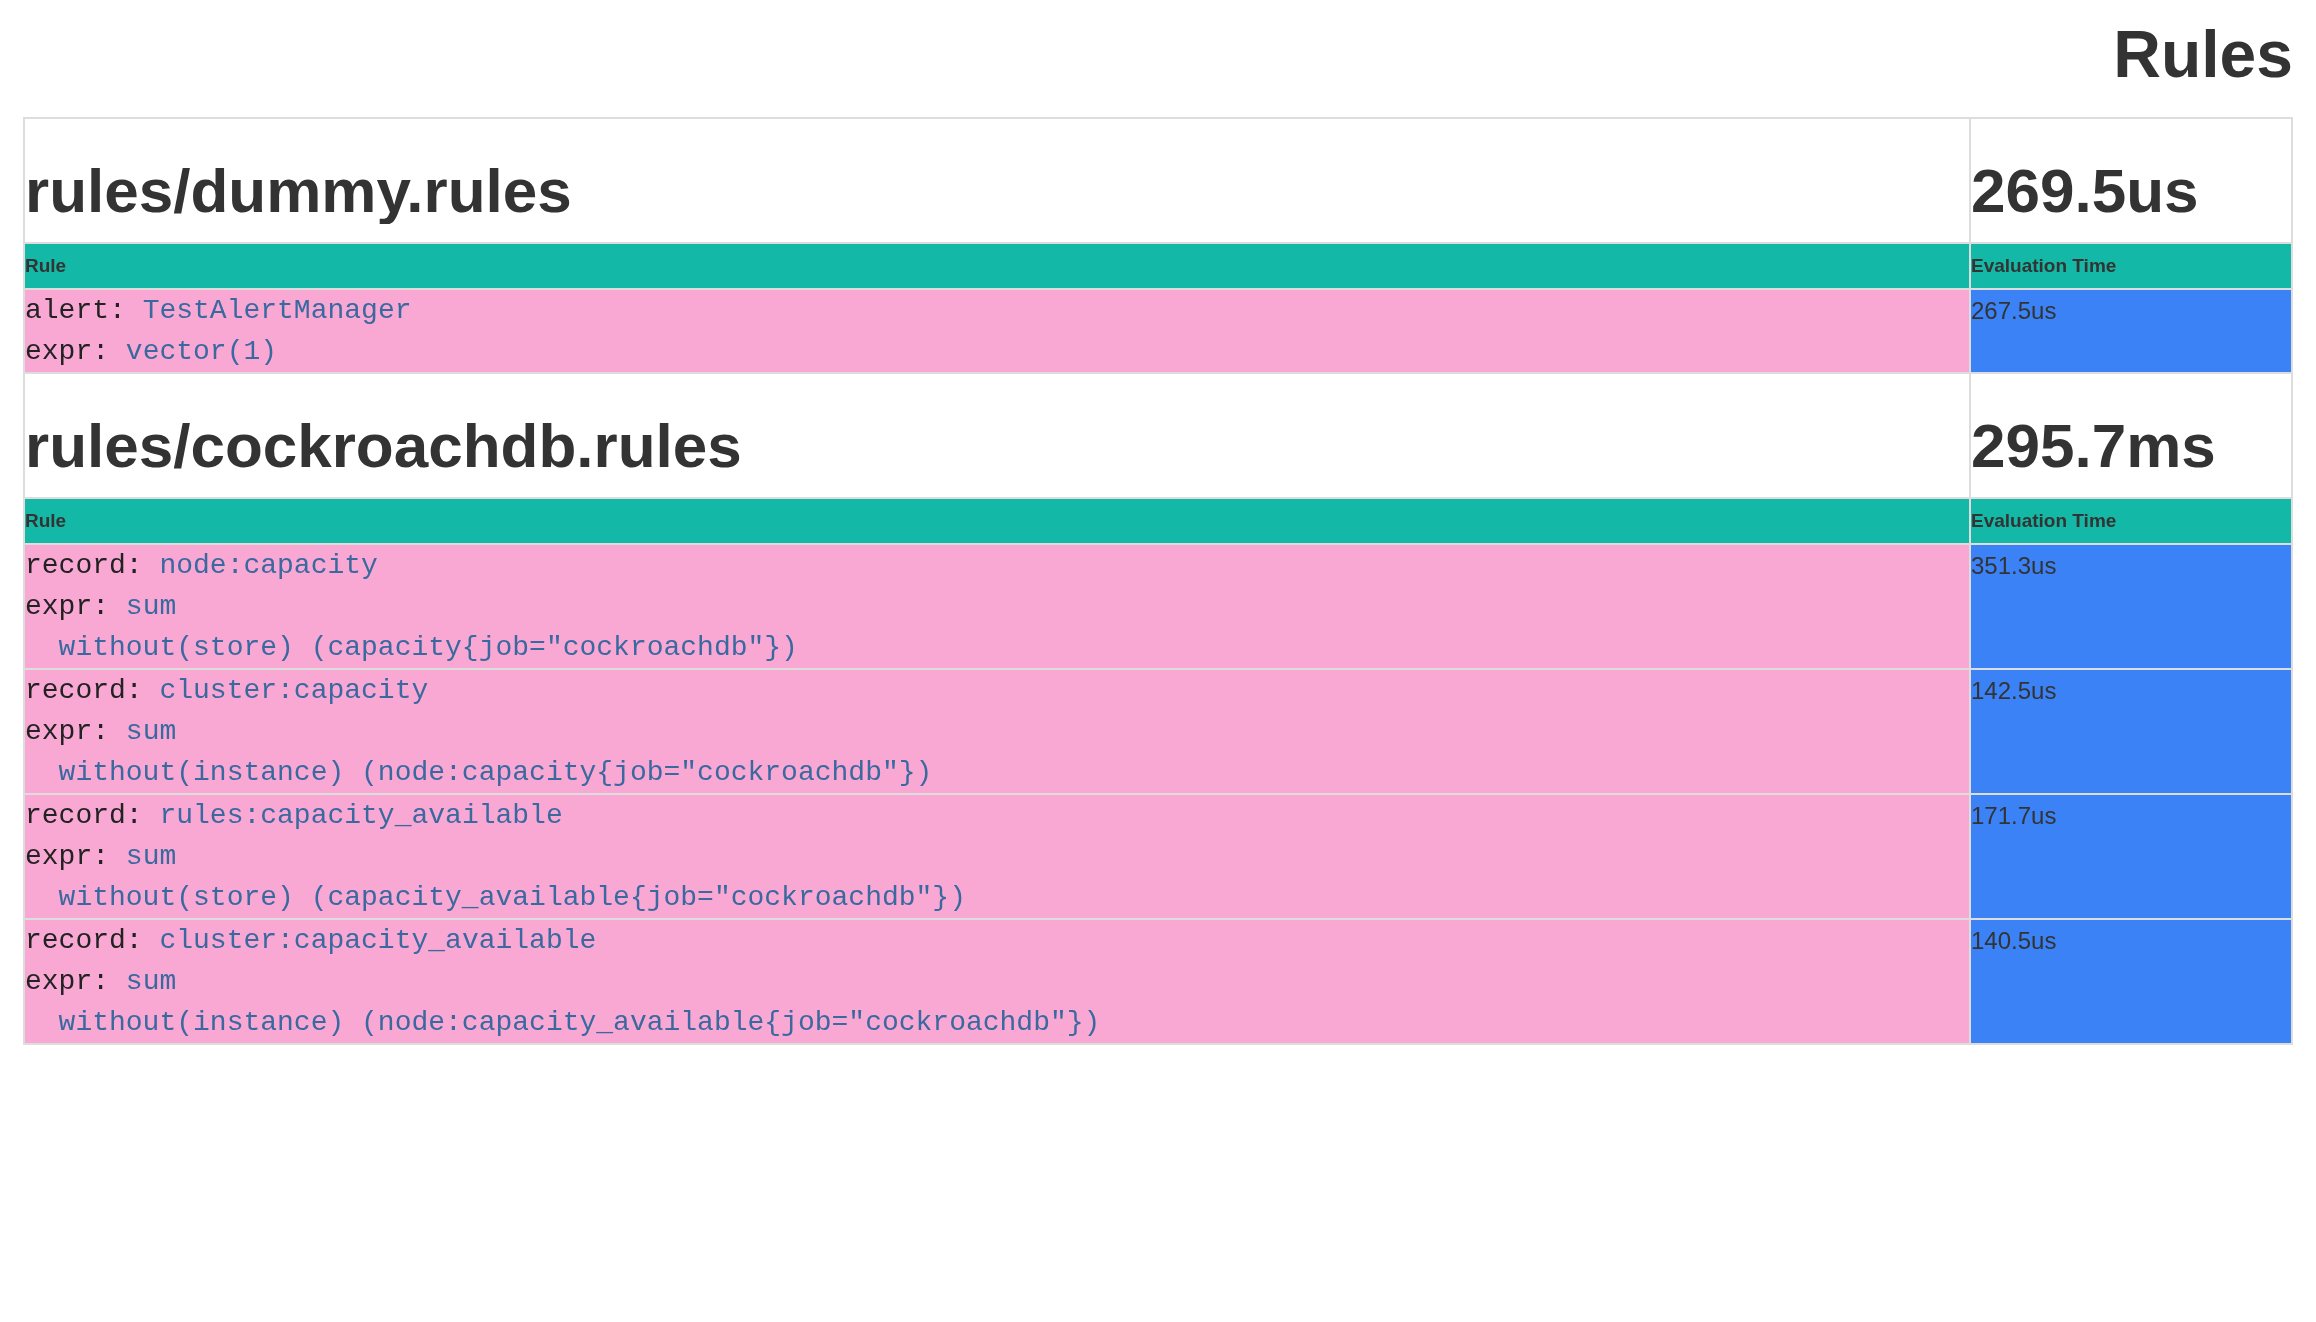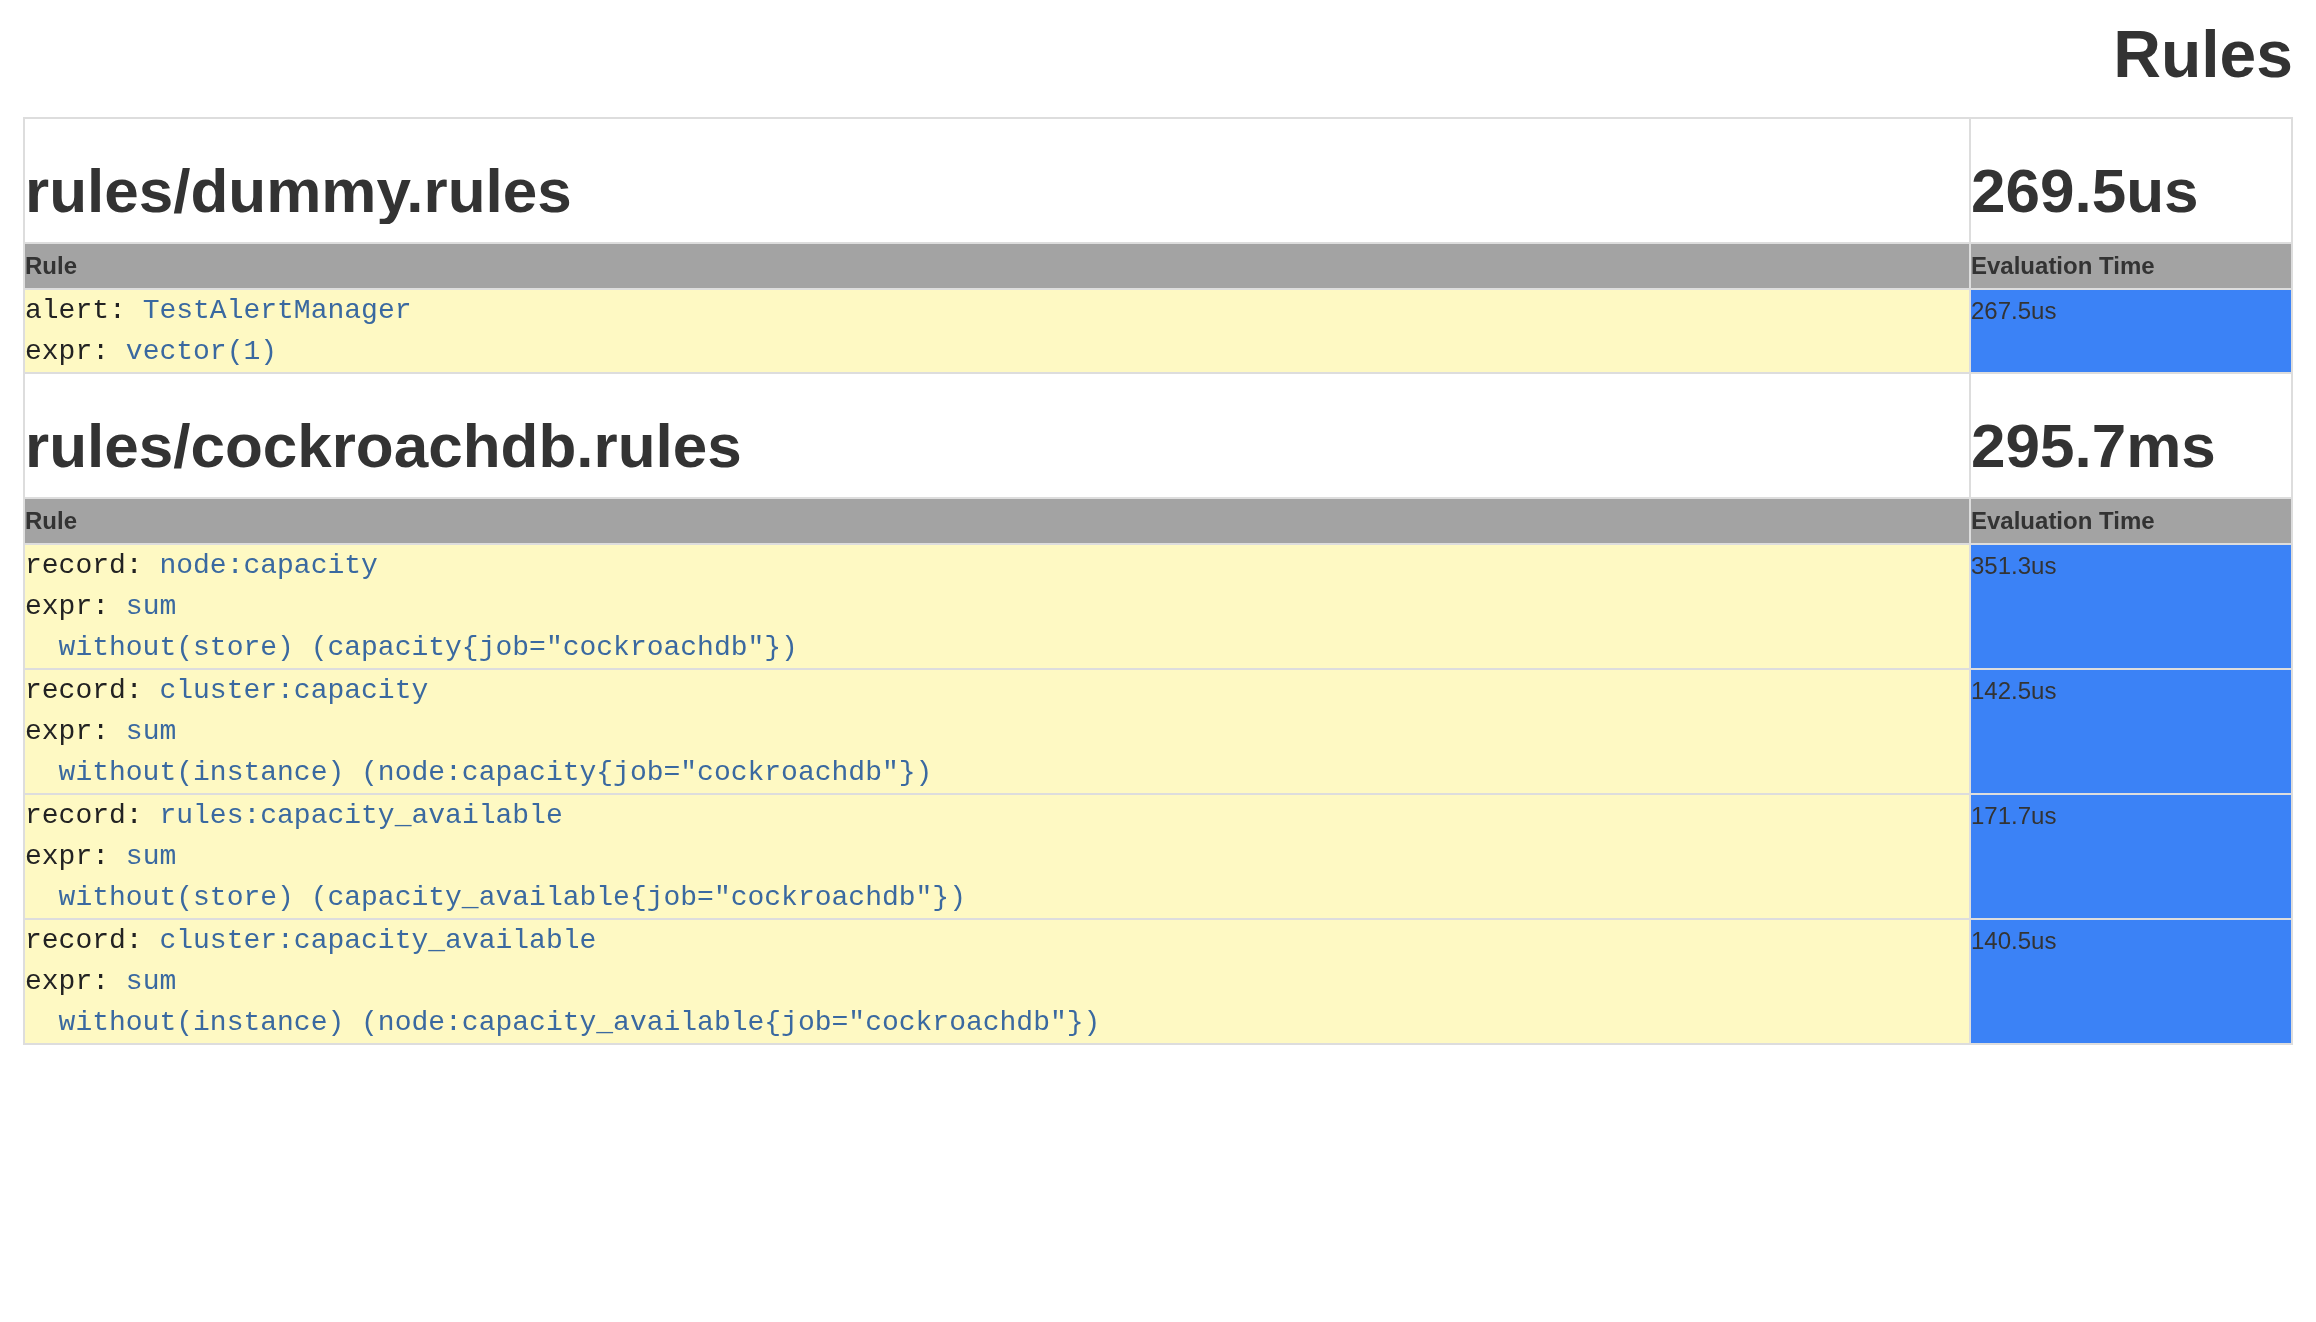--- a/index.html
+++ b/index.html
@@ -46,30 +46,30 @@
     line-height: 67px;
     font-weight: 700;
     margin: 38px 0 18px 0;
     color: #333333;
     white-space: nowrap;
     overflow: hidden;
   }
 
   
   tr.col-header-row td {
-    font-size: 24px;
+    font-size: 19px;
     line-height: 44px;
     font-weight: 700;
-    background: #a3a3a3;
+    background: #14b8a6;
     color: #333333;
   }
 
   
   td.rule-cell {
-    background: #fef9c3;
+    background: #f9a8d4;
   }
   pre.rule-code {
     margin: 0;
     font-family: "Liberation Mono", "DejaVu Sans Mono", monospace;
     font-size: 28px;
     line-height: 41px;
     white-space: pre;
     color: #222222;
   }
   .code-label {

